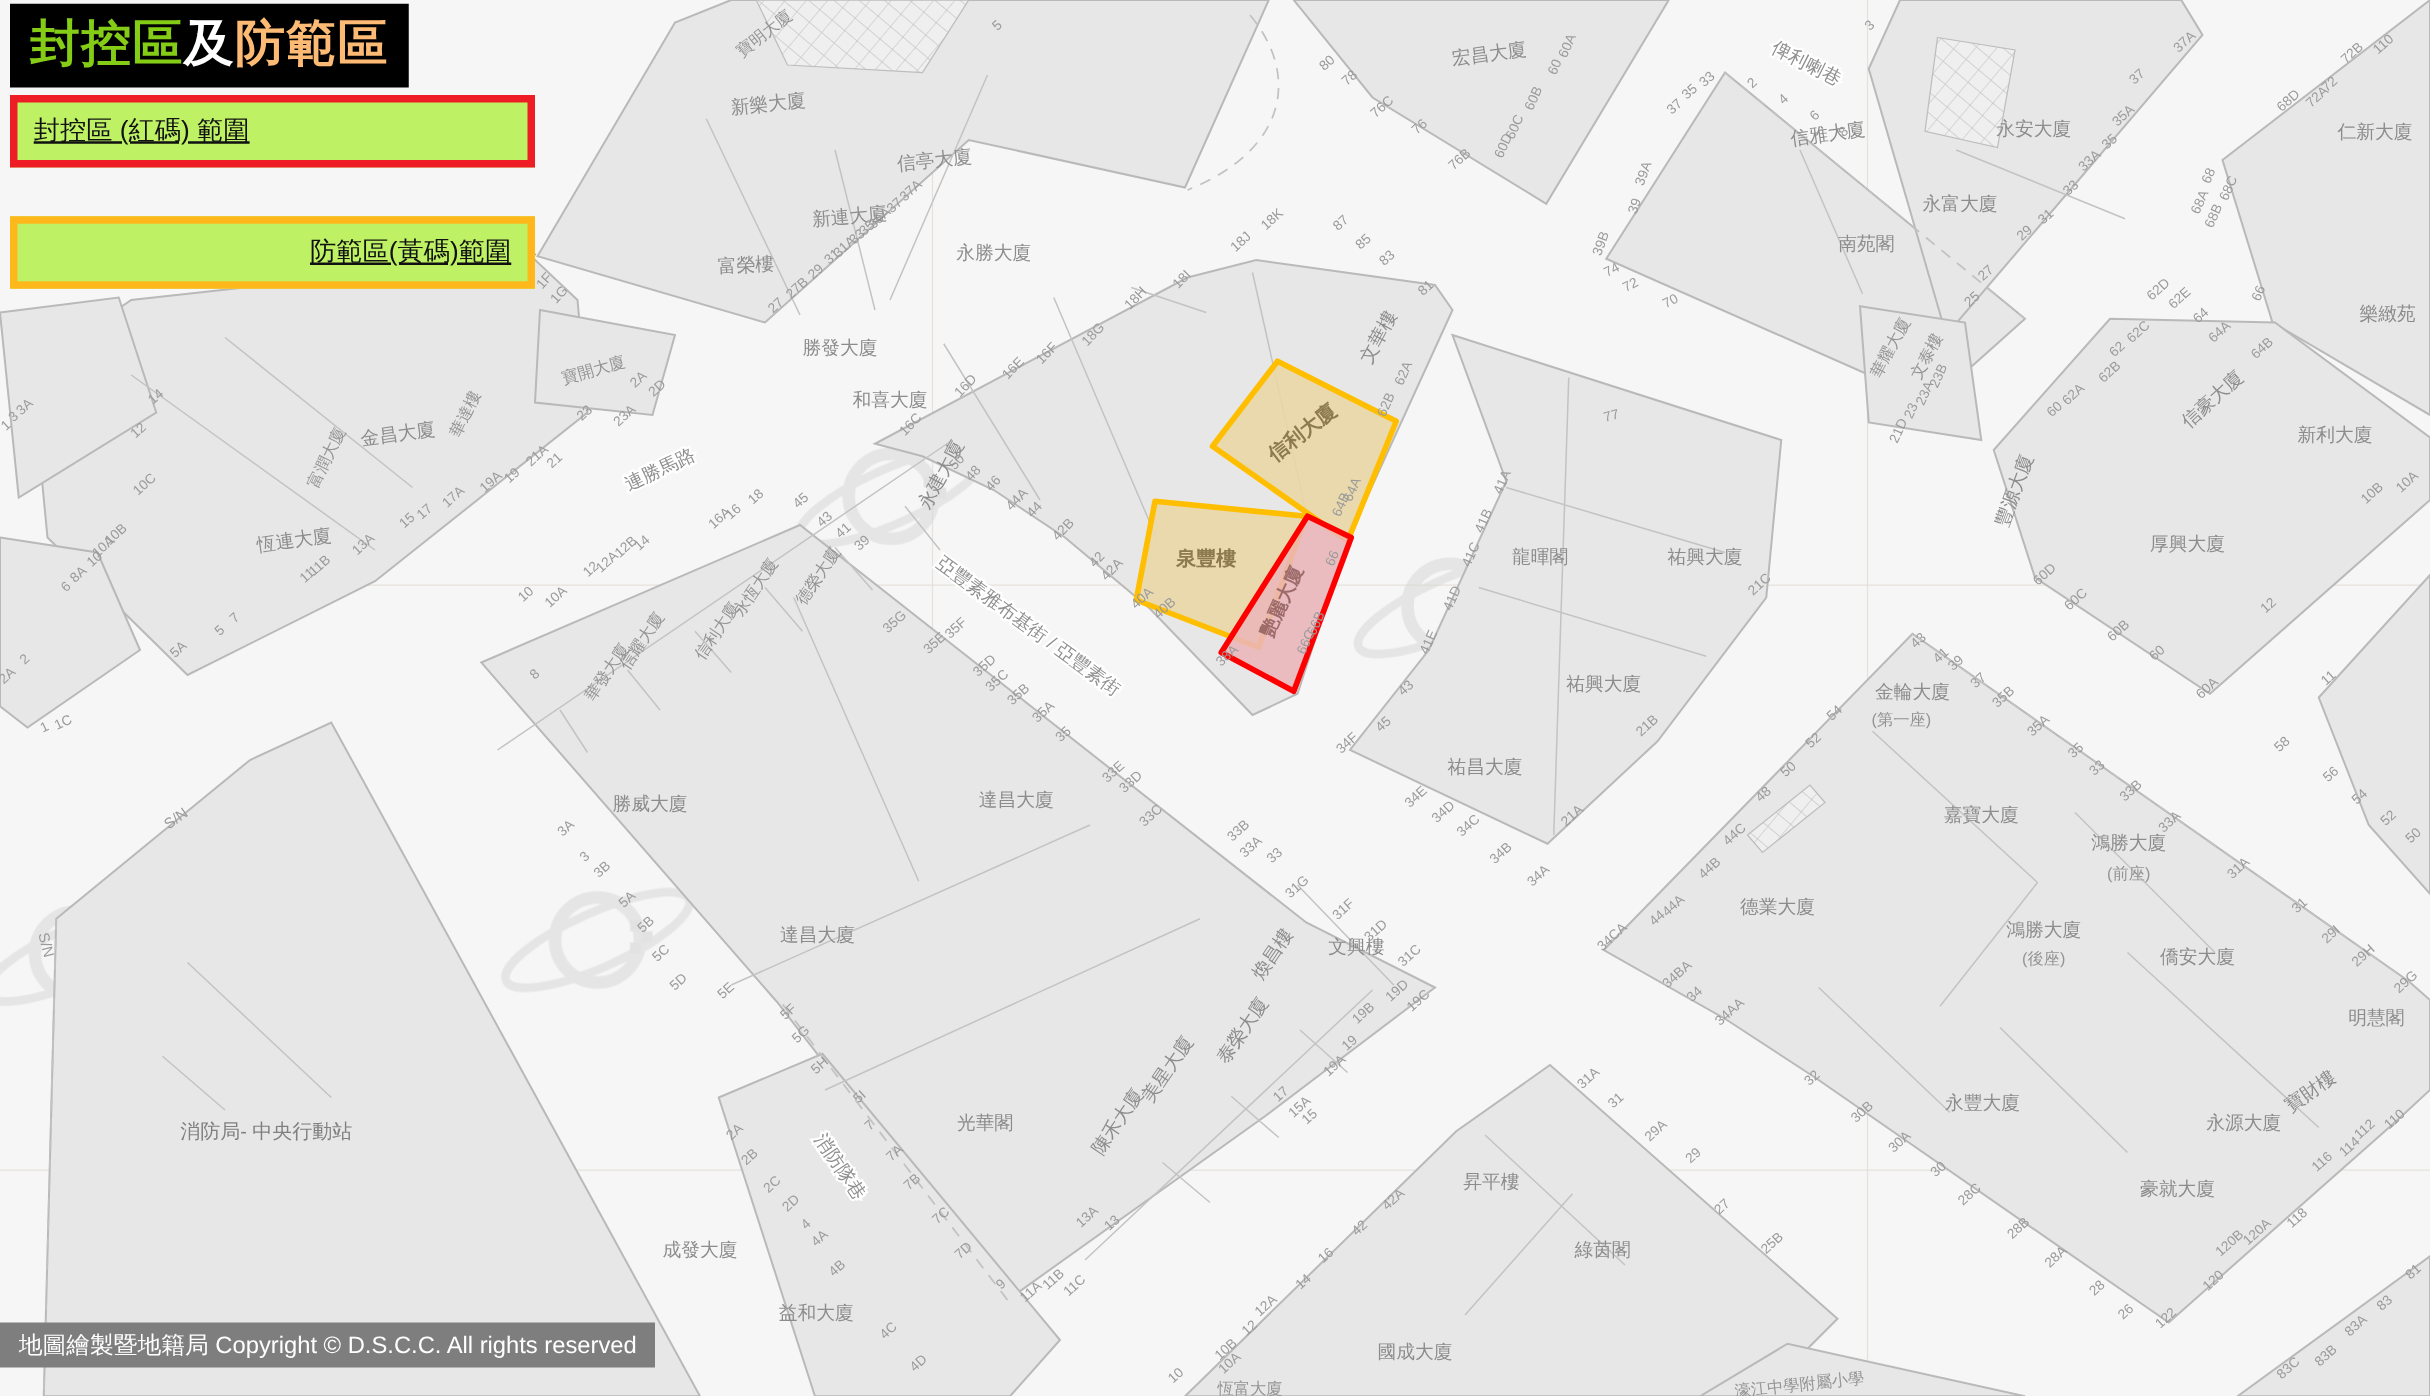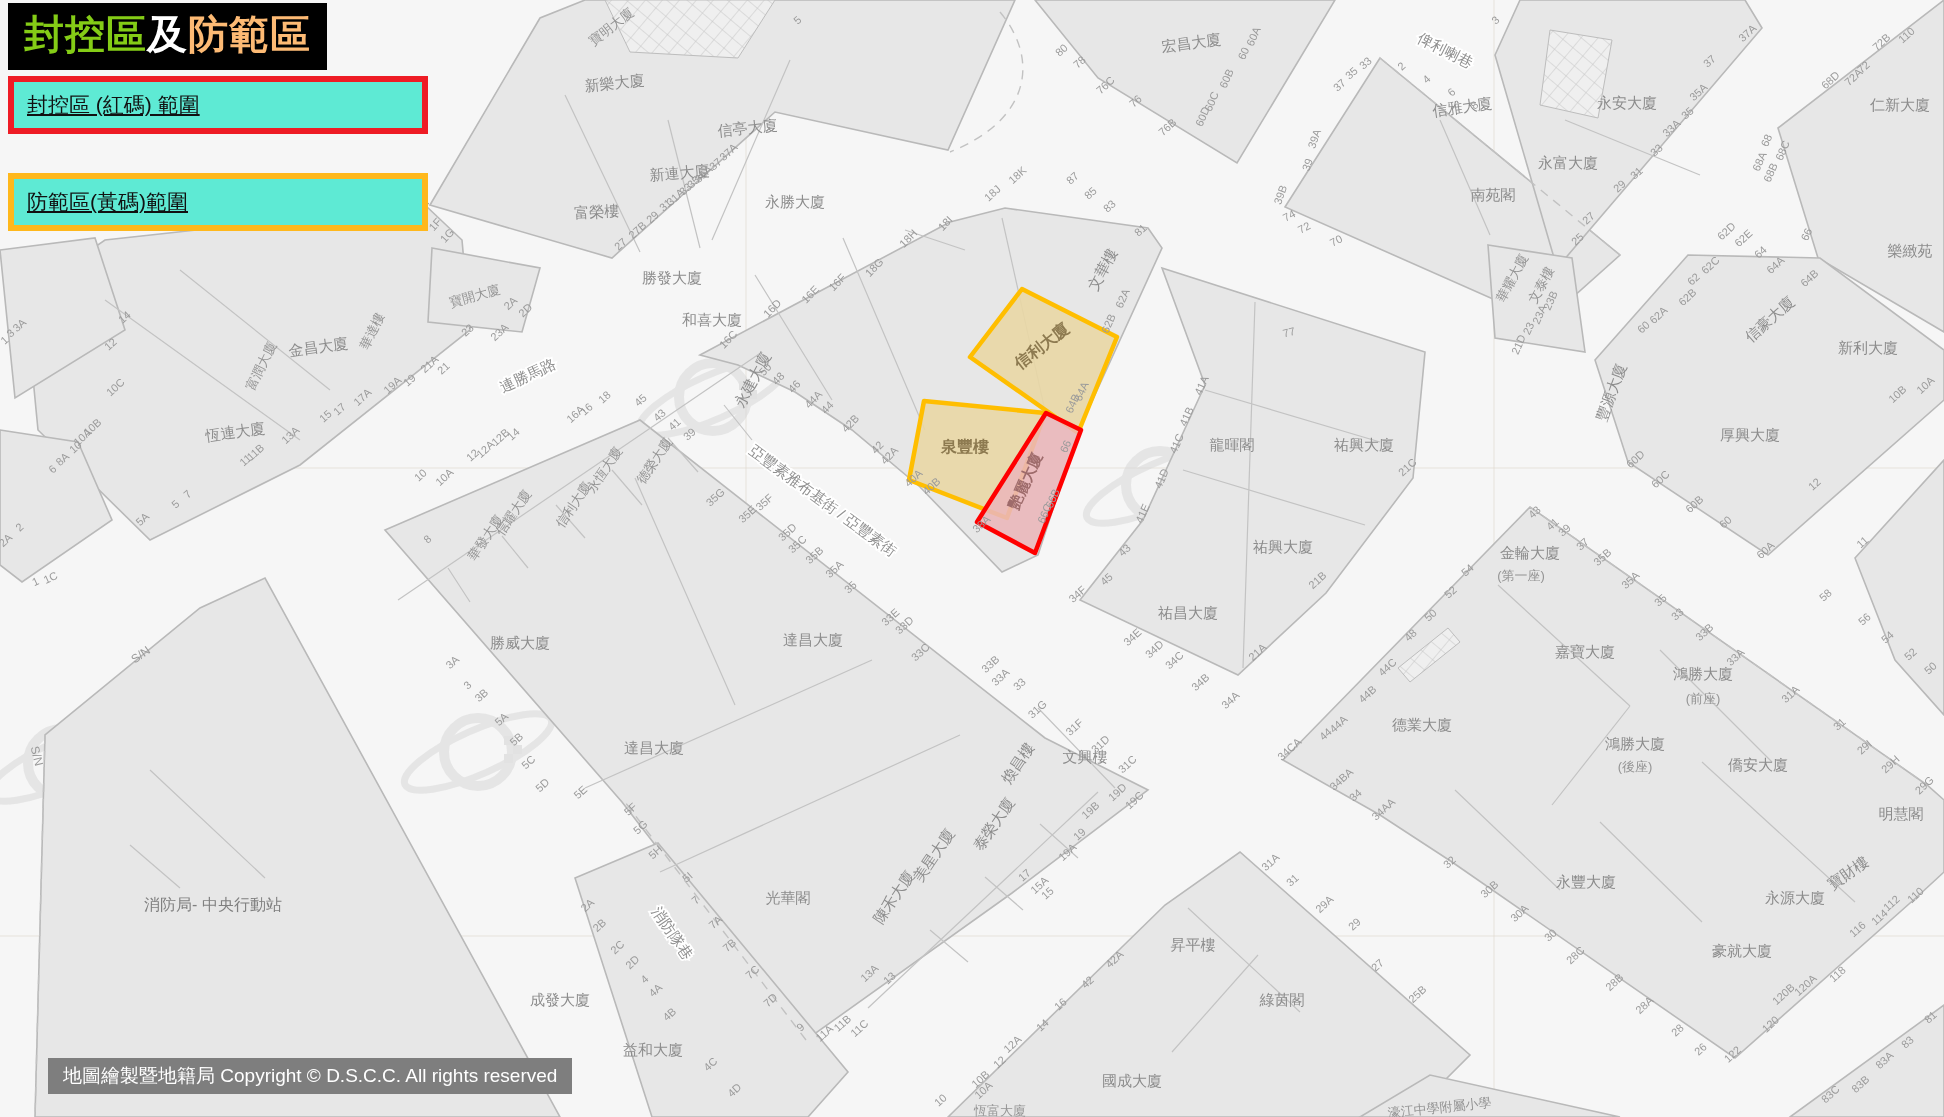--- a/index.html
+++ b/index.html
@@ -17,27 +17,27 @@
   text.n{font-size:15px;fill:#8c8c8c;}
   text.n13{font-size:13px;fill:#949494;}
   text.m{font-size:11px;fill:#9b9b9b;}
   text.s{font-size:15px;fill:#8f8f8f;stroke:#ffffff;stroke-width:3.5px;paint-order:stroke;}
   text.y{font-size:16px;fill:#8d7a50;font-weight:bold;}
   text.r{font-size:15px;fill:#9e6b6b;font-weight:bold;}
   text.f{font-size:16px;fill:#808080;}
   text.sn{font-size:12px;fill:#9a9a9a;}
   .banner{position:absolute;left:8px;top:3px;background:#000;color:#fff;
           padding:4px 16px 8px 16px;font-size:40px;font-weight:bold;letter-spacing:1px;}
-  .box{position:absolute;background:#5eead4;color:#111;font-size:21px;line-height:1.5;
+  .box{position:absolute;background:#bef264;color:#111;font-size:21px;line-height:1.5;
        padding:7px 13px;}
   .red-box{left:8px;top:76px;width:382px;border:6px solid #ee1c25;}
-  .yellow-box{left:8px;top:173px;width:382px;border:6px solid #ffb81c;}
+  .yellow-box{left:8px;top:173px;width:382px;border:6px solid #ffb81c;text-align:right;}
   .u{text-decoration:underline;}
   .copyright{position:absolute;left:0;top:1058px;background:#7e7e7e;color:#fff;
-             font-size:19px;padding:5px 15px;white-space:nowrap;margin-left:48px;}
+             font-size:19px;padding:5px 15px;white-space:nowrap;}
 </style>
 </head>
 <body>
 
 <div id="stage">
   <svg id="map-svg" width="1944" height="1117" viewBox="0 0 1944 1117">
     <defs>
       <pattern id="hatchpat" width="13" height="13" patternUnits="userSpaceOnUse" patternTransform="rotate(40)">
         <rect width="13" height="13" fill="#efefef"></rect>
         <path d="M0 0 H13 M0 0 V13" stroke="#c6c6c6" stroke-width="1"></path>

